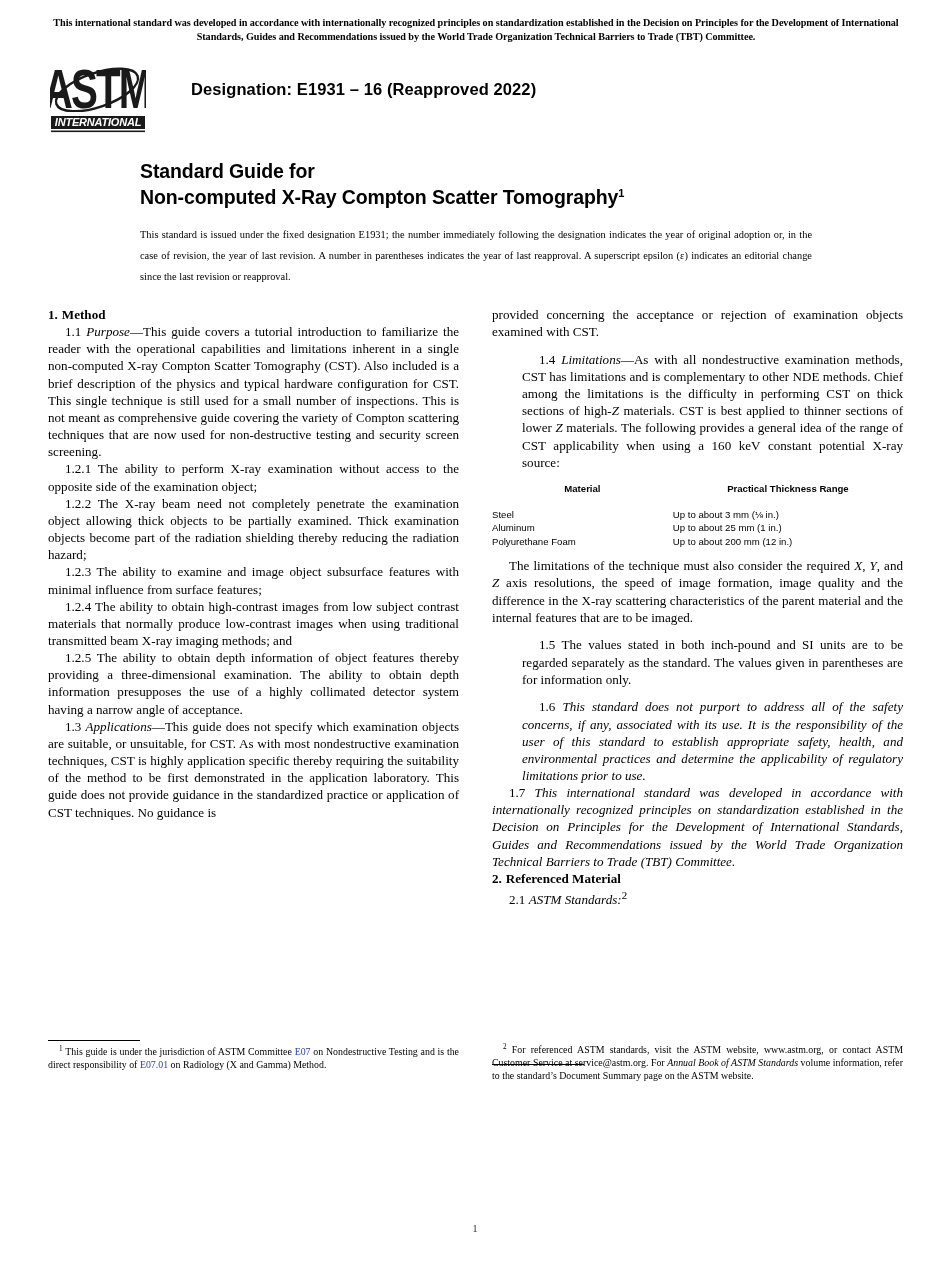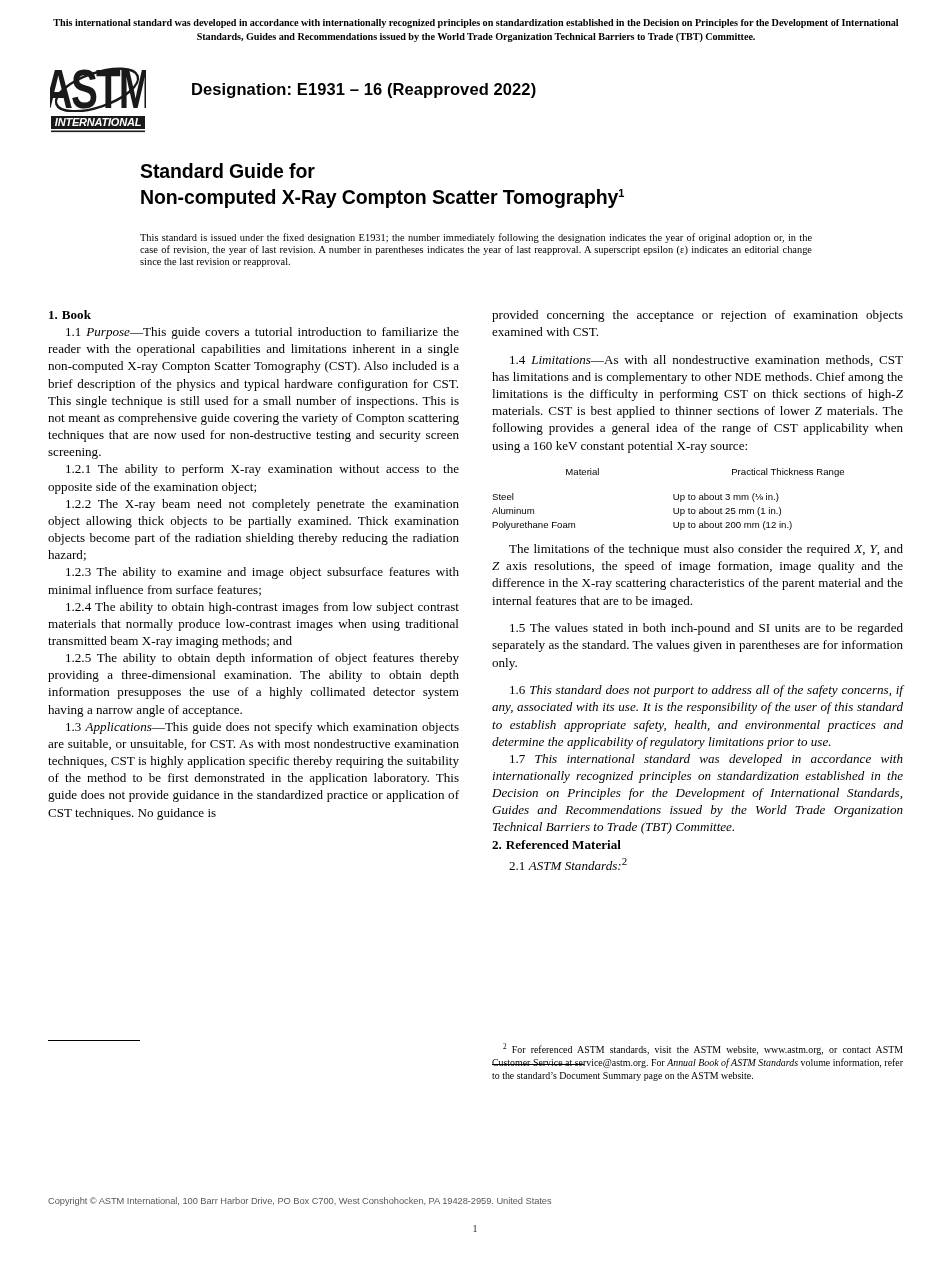--- a/index.html
+++ b/index.html
@@ -81,26 +81,26 @@
   }
   .doc-title sup {
     font-size: 11px;
     vertical-align: super;
     line-height: 0;
   }
 
   
   .issue-note {
     position: absolute;
-    top: 232px;
+    top: 224px;
     left: 140px;
     width: 672px;
     font-family: "Liberation Serif", serif;
     font-size: 10.4px;
-    line-height: 12px;
+    line-height: 21px;
     text-align: justify;
     text-justify: inter-word;
   }
 
   
   .col {
     position: absolute;
     top: 306px;
     width: 411px;
     font-size: 13.1px;
@@ -109,21 +109,21 @@
     text-justify: inter-word;
   }
   .col-left  { left: 48px; }
   .col-right { left: 492px; }
 
   .col p {
     margin: 0;
     text-indent: 17px;
   }
   .col p.noindent { text-indent: 0; }
-  .col p.spaced { margin-top: 10.5px; }
+  .col p.spaced { margin-top: 10.5px; margin-left: 30px; }
 
   h2.sec-head {
     margin: 0 0 0 0;
     font-size: 13.1px;
     font-weight: bold;
     line-height: 17.15px;
     text-indent: 0;
     text-align: left;
   }
   h2.sec-head .num { margin-right: 4px; }
@@ -137,21 +137,21 @@
     margin: 11px 0 9px 0;
     width: 100%;
     border-collapse: collapse;
     font-family: "Liberation Sans", sans-serif;
     font-size: 9.6px;
     line-height: 13.6px;
     text-align: center;
     text-indent: 0;
   }
   .mat-table th {
-    font-weight: normal;
+    font-weight: bold;
     padding: 0 0 12px 0;
     text-align: center;
   }
   .mat-table td {
     padding: 0;
     text-align: left;
     white-space: nowrap;
   }
   .mat-table .c1 { width: 44%; }
   .mat-table .c2 { width: 56%; }
@@ -235,21 +235,21 @@
   <div class="doc-title">
     <div>Standard Guide for</div>
     <div><span>Non-computed X-Ray Compton Scatter Tomography</span><sup>1</sup></div>
   </div>
 
   <div class="issue-note">This standard is issued under the fixed designation E1931; the number immediately following the designation indicates the year of original adoption or, in the case of revision, the year of last revision. A number in parentheses indicates the year of last reapproval. A superscript epsilon (ε) indicates an editorial change since the last revision or reapproval.</div>
 
   <div class="col col-left">
 
     <h2 class="sec-head">
-      <span class="num">1.</span><span>Book</span>
+      <span class="num">1.</span><span>Method</span>
     </h2>
 
     <p><span>1.1</span>
       <span class="it">Purpose</span><span>—This guide covers a tutorial introduction to familiarize the reader with the operational capabilities and limitations inherent in a single non-computed X-ray Compton Scatter Tomography (CST). Also included is a brief description of the physics and typical hardware configuration for CST. This single technique is still used for a small number of inspections. This is not meant as comprehensive guide covering the variety of Compton scattering techniques that are now used for non-destructive testing and security screen screening.</span></p>
 
 
     <p>1.2.1 The ability to perform X-ray examination without access to the opposite side of the examination object;</p>
     <p>1.2.2 The X-ray beam need not completely penetrate the examination object allowing thick objects to be partially examined. Thick examination objects become part of the radiation shielding thereby reducing the radiation hazard;</p>
     <p>1.2.3 The ability to examine and image object subsurface features with minimal influence from surface features;</p>
     <p>1.2.4 The ability to obtain high-contrast images from low subject contrast materials that normally produce low-contrast images when using traditional transmitted beam X-ray imaging methods; and</p>
@@ -302,23 +302,23 @@
     <h2 class="sec-head sec-head-gap">
       <span class="num">2.</span><span>Referenced Material</span>
     </h2>
 
     <p><span>2.1</span>
       <span class="it">ASTM Standards:</span><sup>2</sup></p>
   </div>
 
   <div class="footnote-rule" id="fn-left-rule"></div>
   <div class="footnote" id="fn-left">
+    <p><sup>1</sup><span> This guide is under the jurisdiction of ASTM Committee </span><span class="link">E07</span><span> on Nondestructive Testing and is the direct responsibility of </span><span class="link">E07.01</span><span> on Radiology (X and Gamma) Method.</span></p>
   </div>
 
   <div class="footnote-rule" id="fn-right-rule"></div>
   <div class="footnote" id="fn-right">
     <p><sup>2</sup><span> For referenced ASTM standards, visit the ASTM website, www.astm.org, or contact ASTM Customer Service at service@astm.org. For </span><span class="it">Annual Book of ASTM Standards</span><span> volume information, refer to the standard’s Document Summary page on the ASTM website.</span></p>
   </div>
 
-  <div class="copyright">Copyright © ASTM International, 100 Barr Harbor Drive, PO Box C700, West Conshohocken, PA 19428-2959. United States</div>
   <div class="page-number">1</div>
 
 </div>
 
 </body></html>

